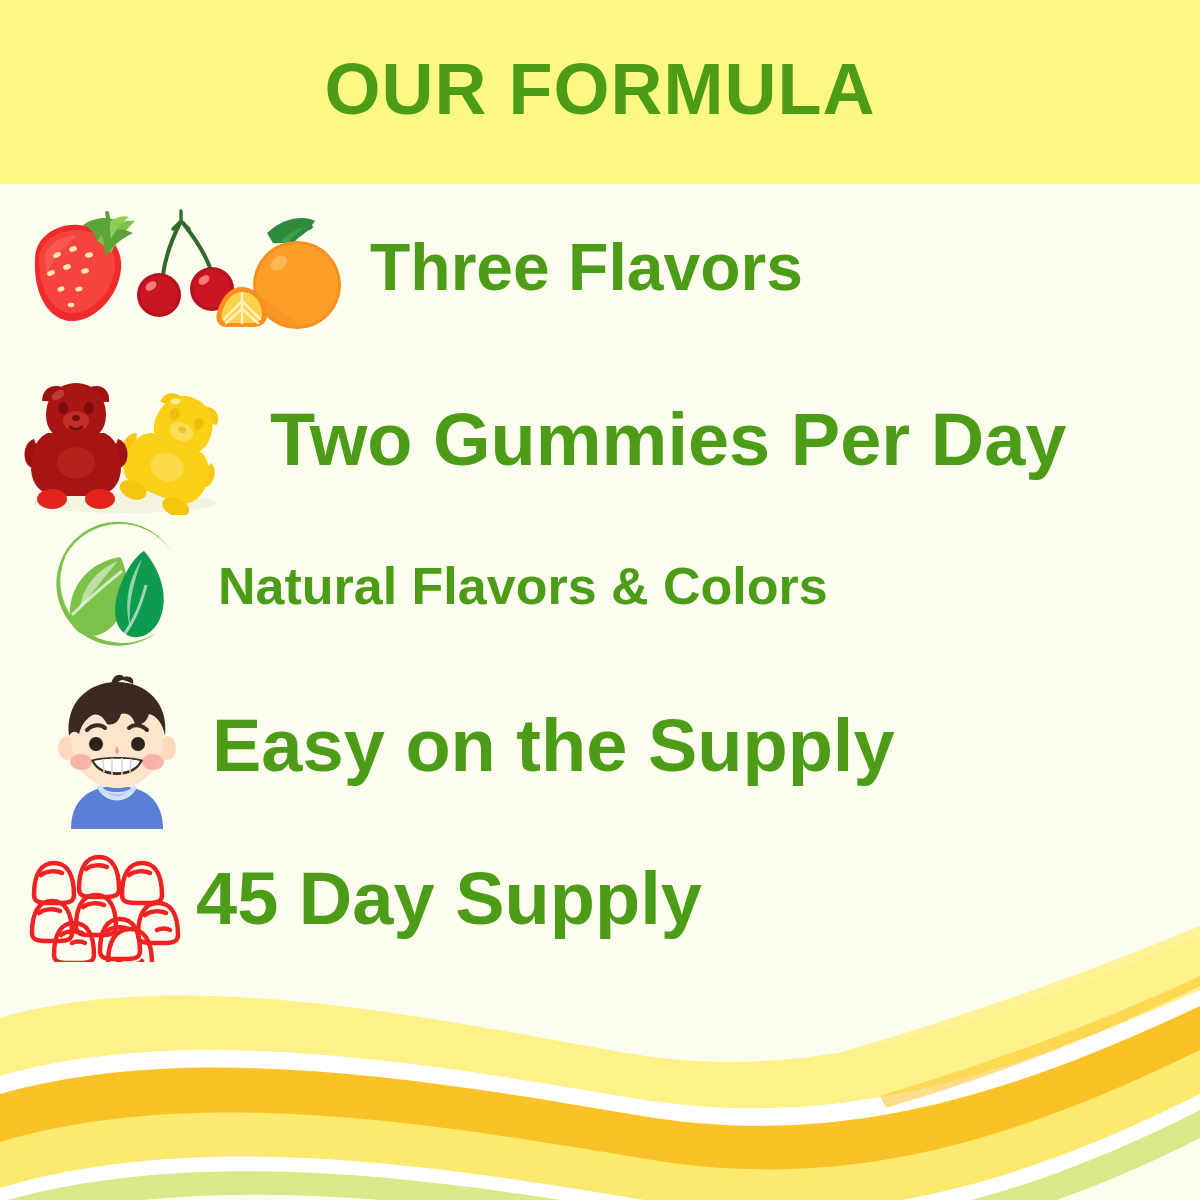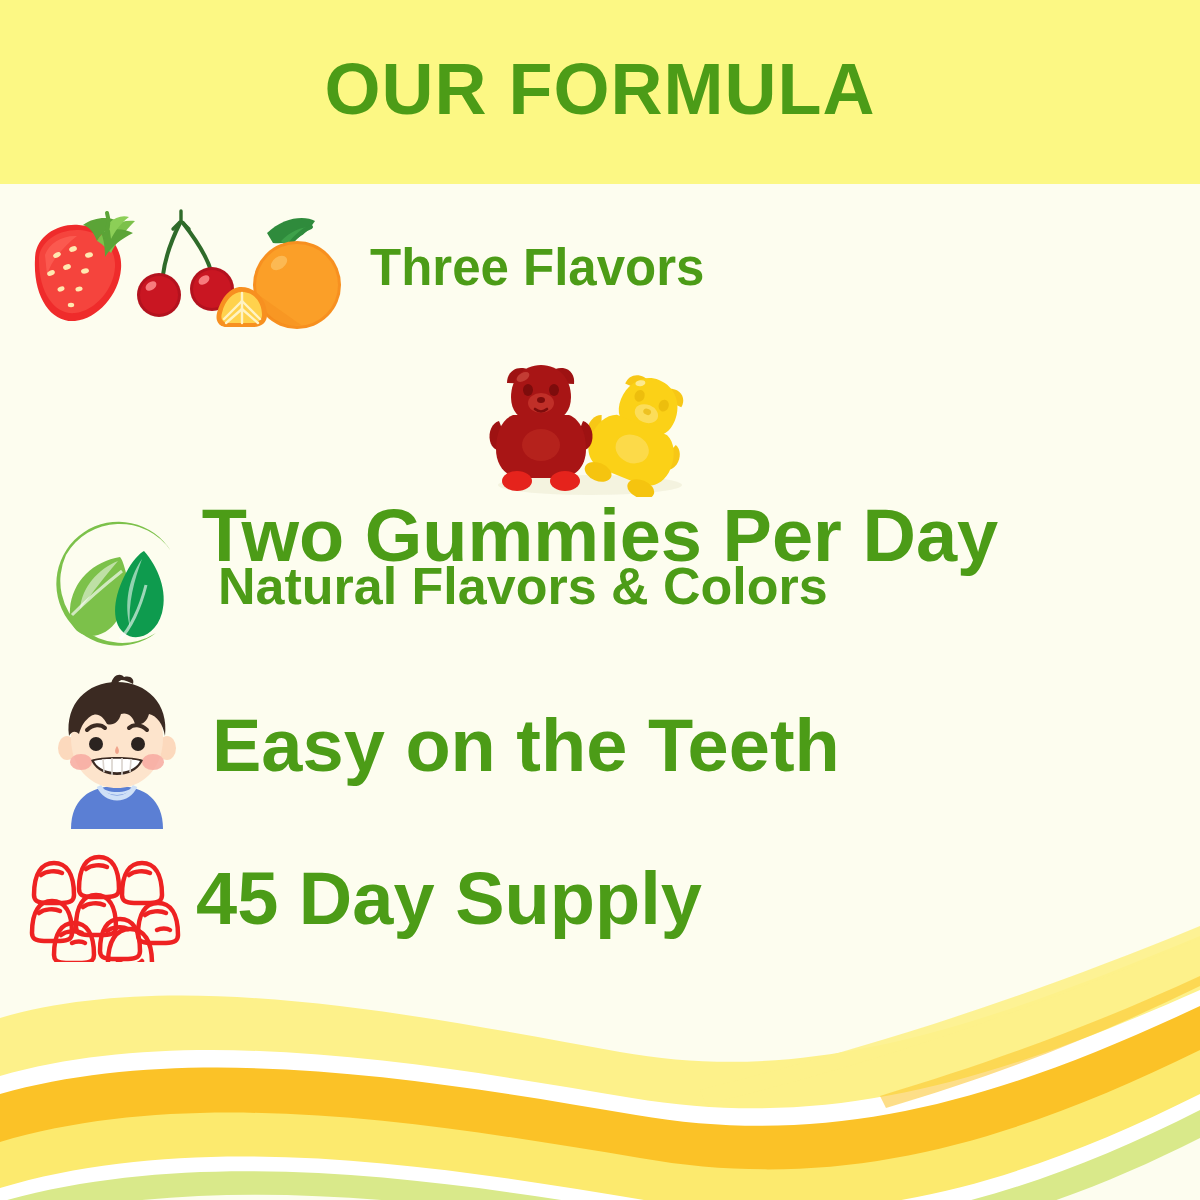--- a/index.html
+++ b/index.html
@@ -53,41 +53,41 @@
     height: 760px;
   }
   .feature-row {
     position: absolute;
     left: 0;
     width: 1200px;
     display: flex;
     align-items: center;
   }
   .row-1 { top: 8px;   height: 150px; }
-  .row-2 { top: 160px; height: 160px; flex-direction: column; }
+  .row-2 { top: 176px; height: 160px; }
   .row-3 { top: 322px; height: 160px; }
   .row-4 { top: 478px; height: 168px; }
   .row-5 { top: 650px; height: 130px; text-align: right; }
 
   .icon-slot {
     flex: none;
     display: flex;
     align-items: center;
     justify-content: center;
   }
   .feature-label {
     font-family: "Liberation Sans", sans-serif;
     font-weight: bold;
     color: #4c9c17;
     line-height: 1;
     white-space: nowrap;
   }
 
   .row-1 .icon-slot { width: 370px; height: 140px; }
-  .row-1 .feature-label { font-size: 51px; }
+  .row-1 .feature-label { font-size: 66px; }
 
   .row-2 .icon-slot { width: 270px; height: 155px; }
   .row-2 .feature-label { font-size: 74px; }
 
   .row-3 .icon-slot { width: 200px; height: 155px; margin-left: 18px;}
   .row-3 .feature-label { font-size: 52px; }
 
   .row-4 .icon-slot { width: 190px; height: 165px; margin-left: 22px;}
   .row-4 .feature-label { font-size: 74px; }
 
@@ -271,21 +271,21 @@
             <path d="M57 97 C64 112 96 112 103 97 C94 94 66 94 57 97 Z" fill="#ffffff"></path>
             <g stroke="#d9d2cc" stroke-width="1.6">
               <path d="M66 95 L67 108"></path>
               <path d="M75 94 L75 111"></path>
               <path d="M85 94 L85 111"></path>
               <path d="M94 95 L93 108"></path>
             </g>
           </g>
         </svg>
       </div>
-      <div class="feature-label">Easy on the Teeth</div>
+      <div class="feature-label">Easy on the Supply</div>
     </div>
 
     <div class="feature-row row-5">
       <div class="icon-slot">
         <svg width="175" height="125" viewBox="0 0 175 125">
           <g fill="none" stroke="#ee2222" stroke-width="4.5" stroke-linejoin="round" stroke-linecap="round">
 
             <path d="M20 58 C20 36 28 26 40 26 C52 26 60 36 60 58 C60 64 56 66 48 66 L32 66 C24 66 20 64 20 58 Z"></path>
             <path d="M27 38 C32 34 42 33 48 36"></path>
             <path d="M65 52 C65 30 73 20 85 20 C97 20 105 30 105 52 C105 58 101 60 93 60 L77 60 C69 60 65 58 65 52 Z"></path>

